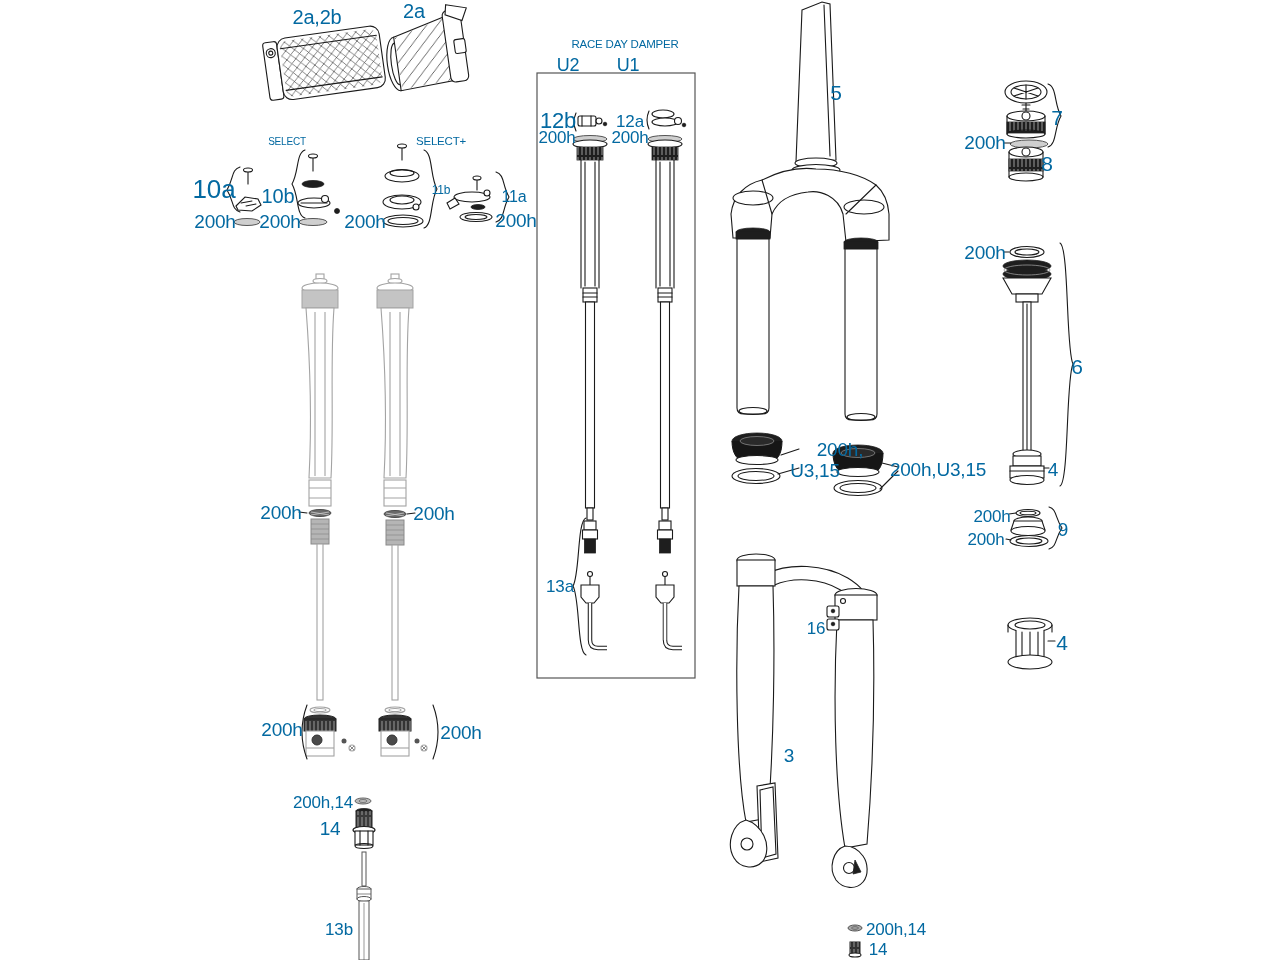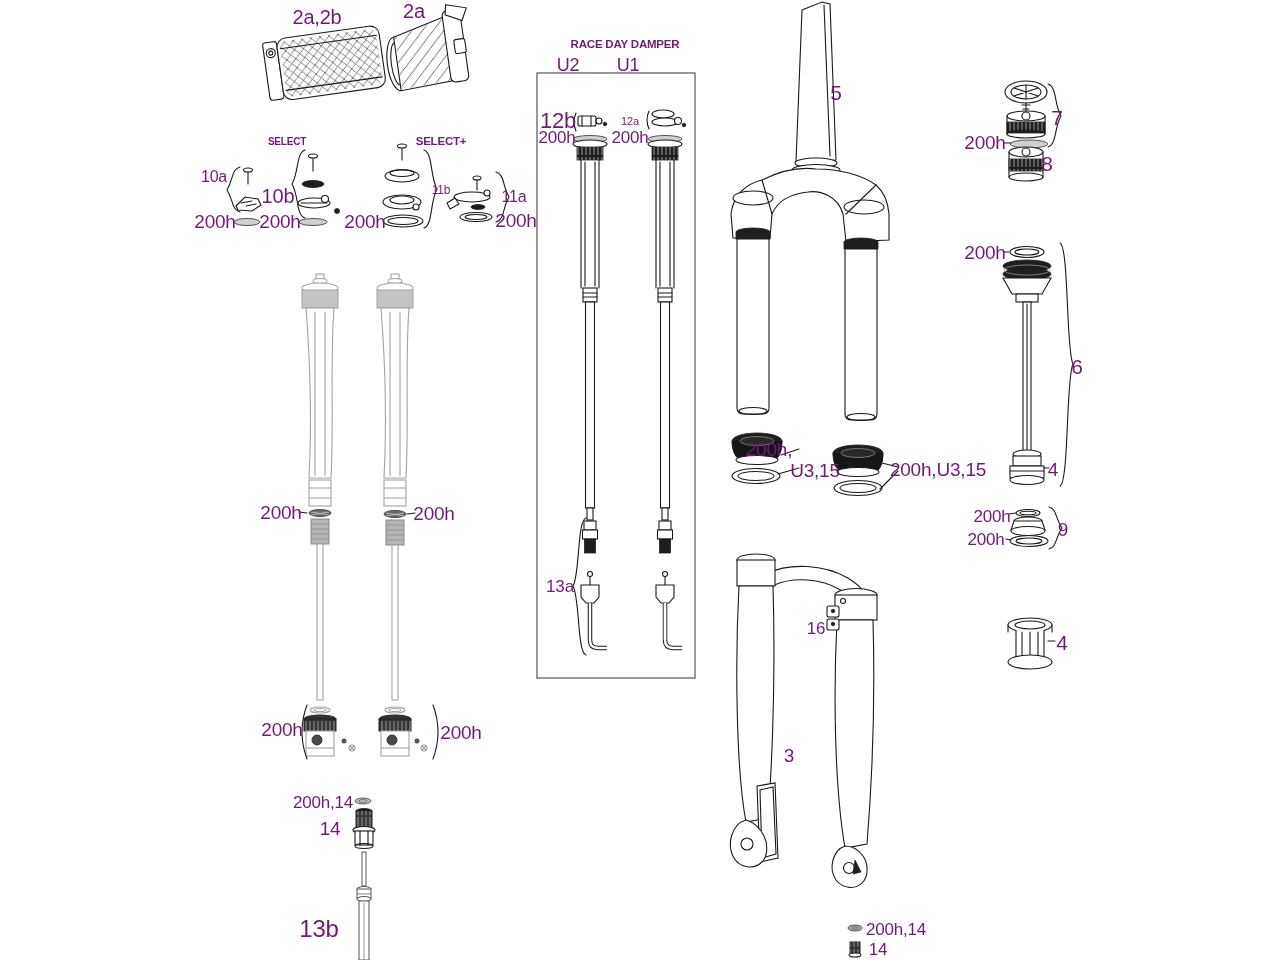--- a/index.html
+++ b/index.html
@@ -1,21 +1,21 @@
 <!DOCTYPE html>
 <html><head>
 <meta charset="utf-8">
 <style>
   html,body{margin:0;padding:0;background:#fff}
   #stage{position:relative;width:1280px;height:960px;background:#fff;
          font-family:"Liberation Sans",sans-serif;overflow:hidden}
   #art{position:absolute;left:0;top:0}
   .lbl{position:absolute;transform:translate(-50%,-50%);white-space:nowrap;
-       color:#701a75;line-height:1;letter-spacing:-0.2px}
-  .b{font-weight:bold}
+       color:#0369a1;line-height:1;letter-spacing:-0.2px}
+  .b{font-weight:normal}
   .ln{fill:none;stroke:#1a1a1a;stroke-width:1.1;stroke-linecap:round}
   .fw{fill:#fff;stroke:#1a1a1a;stroke-width:1.1}
   .fd{fill:#1e1e1e;stroke:#1e1e1e;stroke-width:.8}
   .fgl{fill:#cfcfcf;stroke:#555;stroke-width:1}
   .g{fill:none;stroke:#a3a3a3;stroke-width:1.1}
   .gw{fill:#fff;stroke:#a3a3a3;stroke-width:1.1}
   .gb{fill:#c4c4c4;stroke:#a3a3a3;stroke-width:1}
   .box{fill:none;stroke:#555;stroke-width:1.2}
 </style>
 </head>
@@ -371,56 +371,56 @@
     <rect x="850" y="942" width="10" height="12" fill="url(#kn)" stroke="none"></rect>
     <ellipse cx="855" cy="955" rx="6" ry="2" class="fw"></ellipse>
   </g>
 </svg>
 
 <div>
   <div class="lbl" style="left:317px;top:17px;font-size:20px">2a,2b</div>
   <div class="lbl" style="left:414px;top:11px;font-size:20px">2a</div>
   <div class="lbl b" style="left:287px;top:142px;font-size:10px">SELECT</div>
   <div class="lbl b" style="left:441px;top:142px;font-size:11.5px">SELECT+</div>
-  <div class="lbl" style="left:214px;top:177px;font-size:16px">10a</div>
+  <div class="lbl" style="left:214px;top:189px;font-size:26px">10a</div>
   <div class="lbl" style="left:278px;top:196px;font-size:20px">10b</div>
   <div class="lbl" style="left:215px;top:221px;font-size:19px">200h</div>
   <div class="lbl" style="left:280px;top:221px;font-size:19px">200h</div>
   <div class="lbl" style="left:441px;top:190px;font-size:12px">11b</div>
   <div class="lbl" style="left:365px;top:221px;font-size:19px">200h</div>
   <div class="lbl" style="left:514px;top:197px;font-size:16px">11a</div>
   <div class="lbl" style="left:516px;top:220px;font-size:19px">200h</div>
   <div class="lbl b" style="left:625px;top:45px;font-size:11.5px">RACE DAY DAMPER</div>
   <div class="lbl" style="left:568px;top:65px;font-size:18px">U2</div>
   <div class="lbl" style="left:628px;top:65px;font-size:18px">U1</div>
   <div class="lbl" style="left:558px;top:121px;font-size:22px">12b</div>
   <div class="lbl" style="left:557px;top:137px;font-size:17px">200h</div>
-  <div class="lbl" style="left:630px;top:121px;font-size:11px">12a</div>
+  <div class="lbl" style="left:630px;top:121px;font-size:17px">12a</div>
   <div class="lbl" style="left:630px;top:137px;font-size:17px">200h</div>
   <div class="lbl" style="left:560px;top:586px;font-size:17px">13a</div>
   <div class="lbl" style="left:836px;top:92px;font-size:21px">5</div>
   <div class="lbl" style="left:1057px;top:117px;font-size:21px">7</div>
   <div class="lbl" style="left:985px;top:142px;font-size:19px">200h</div>
   <div class="lbl" style="left:1047px;top:163px;font-size:21px">8</div>
   <div class="lbl" style="left:985px;top:252px;font-size:19px">200h</div>
   <div class="lbl" style="left:1077px;top:366px;font-size:21px">6</div>
   <div class="lbl" style="left:1053px;top:469px;font-size:19px">4</div>
   <div class="lbl" style="left:992px;top:516px;font-size:17px">200h</div>
   <div class="lbl" style="left:986px;top:539px;font-size:17px">200h</div>
   <div class="lbl" style="left:1063px;top:529px;font-size:19px">9</div>
   <div class="lbl" style="left:1062px;top:642px;font-size:21px">4</div>
   <div class="lbl" style="left:281px;top:512px;font-size:19px">200h</div>
   <div class="lbl" style="left:434px;top:513px;font-size:19px">200h</div>
   <div class="lbl" style="left:282px;top:729px;font-size:19px">200h</div>
   <div class="lbl" style="left:461px;top:732px;font-size:19px">200h</div>
   <div class="lbl" style="left:323px;top:802px;font-size:17px">200h,14</div>
   <div class="lbl" style="left:330px;top:828px;font-size:19px">14</div>
-  <div class="lbl" style="left:319px;top:929px;font-size:24px">13b</div>
+  <div class="lbl" style="left:339px;top:929px;font-size:17px">13b</div>
   <div class="lbl" style="left:816px;top:628px;font-size:17px">16</div>
   <div class="lbl" style="left:789px;top:755px;font-size:19px">3</div>
-  <div class="lbl" style="left:769px;top:449px;font-size:19px">200h,</div>
+  <div class="lbl" style="left:840px;top:449px;font-size:19px">200h,</div>
   <div class="lbl" style="left:815px;top:470px;font-size:19px">U3,15</div>
   <div class="lbl" style="left:938px;top:469px;font-size:19px">200h,U3,15</div>
   <div class="lbl" style="left:896px;top:929px;font-size:17px">200h,14</div>
   <div class="lbl" style="left:878px;top:949px;font-size:17px">14</div>
 </div>
 
 </div>
 
 </body></html>

